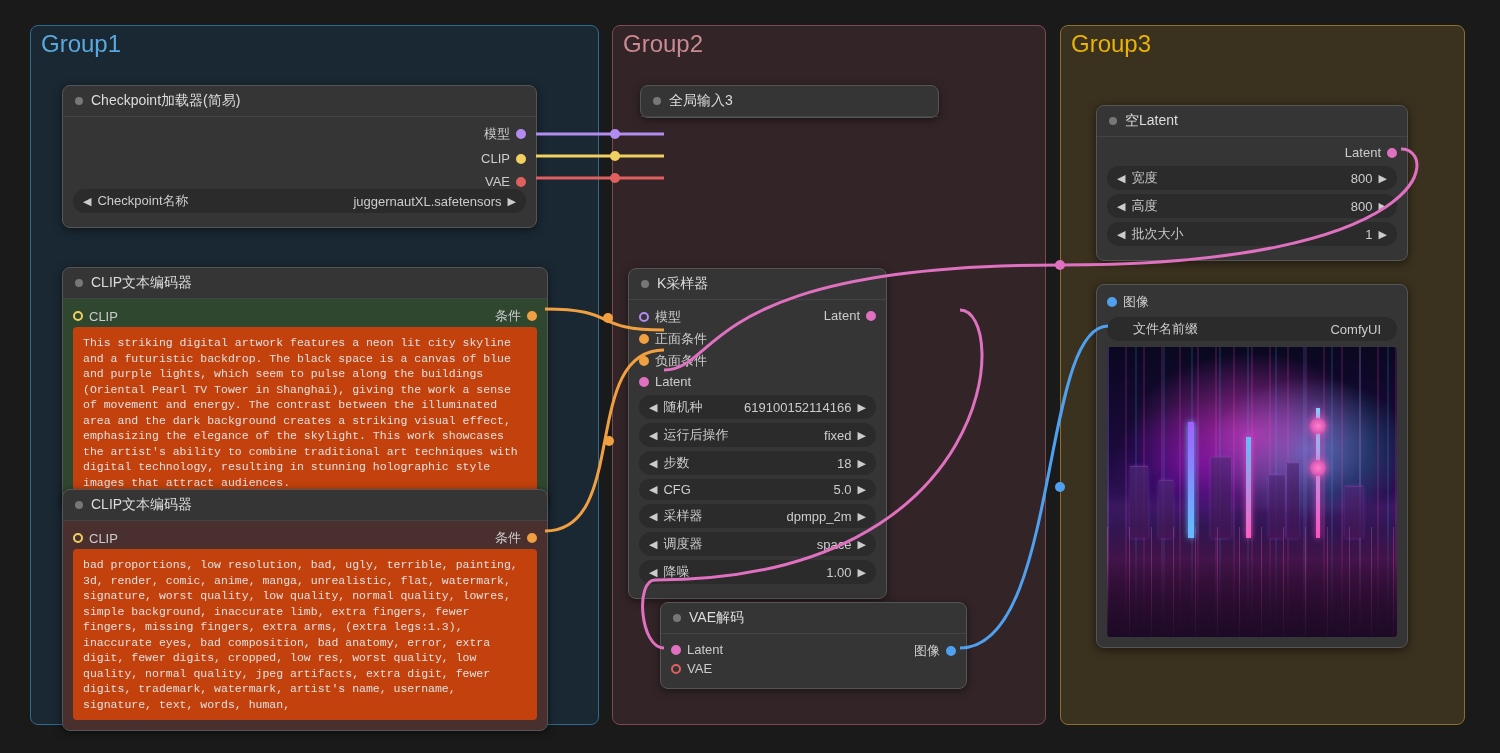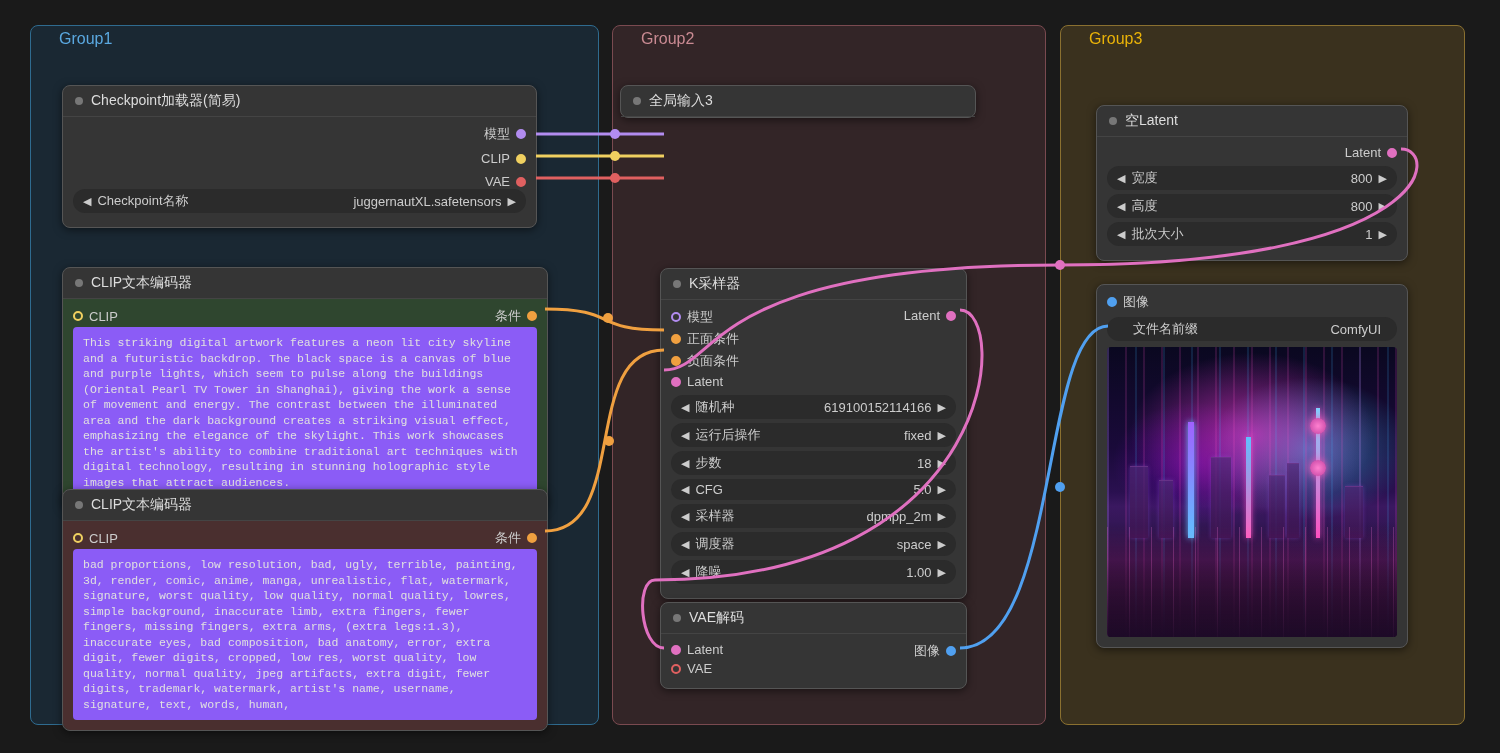--- a/index.html
+++ b/index.html
@@ -17,22 +17,22 @@
   svg.wires { position: absolute; inset: 0; width: 1500px; height: 753px; pointer-events: none; z-index: 3; }
 
   .group {
     position: absolute;
     border-radius: 8px;
     border: 1px solid;
     z-index: 1;
   }
   .group-title {
     position: absolute;
-    top: 4px; left: 28px;
-    font-size: 16px;
+    top: 4px; left: 10px;
+    font-size: 24px;
     font-weight: 500;
   }
   .g1 { left: 30px; top: 25px; width: 569px; height: 700px; border-color: #2f6b8f; background: rgba(30,70,100,0.35); }
   .g1 .group-title { color: #5aa8e0; }
   .g2 { left: 612px; top: 25px; width: 434px; height: 700px; border-color: #7a4a50; background: rgba(100,60,65,0.35); }
   .g2 .group-title { color: #c98a92; }
   .g3 { left: 1060px; top: 25px; width: 405px; height: 700px; border-color: #8a7030; background: rgba(120,95,40,0.35); }
   .g3 .group-title { color: #eab308; }
 
   .node {
@@ -86,21 +86,21 @@
     padding: 3px 10px;
     margin: 4px 0;
     font-size: 13px;
     color: #ccc;
   }
   .widget .arrow { color: #ccc; font-size: 11px; cursor: pointer; }
   .widget .wlabel { flex: 0 0 auto; margin: 0 6px; }
   .widget .wval { flex: 1; text-align: right; margin-right: 6px; }
 
   .textarea {
-    background: #8b5cf6;
+    background: #c2410c;
     border-radius: 4px;
     padding: 8px 10px;
     font-family: "Courier New", monospace;
     font-size: 11.5px;
     line-height: 1.35;
     color: #e0e0e0;
     white-space: pre-wrap;
     word-break: break-word;
   }
 
@@ -251,28 +251,28 @@
         </div>
         <div class="port-row right">
           <span>条件</span>
             <span class="port-dot c-orange"></span>
         </div>
       </div>
       <div class="textarea">bad proportions, low resolution, bad, ugly, terrible, painting, 3d, render, comic, anime, manga, unrealistic, flat, watermark, signature, worst quality, low quality, normal quality, lowres, simple background, inaccurate limb, extra fingers, fewer fingers, missing fingers, extra arms, (extra legs:1.3), inaccurate eyes, bad composition, bad anatomy, error, extra digit, fewer digits, cropped, low res, worst quality, low quality, normal quality, jpeg artifacts, extra digit, fewer digits, trademark, watermark, artist's name, username, signature, text, words, human,</div>
     </div>
   </div>
 
-  <div class="node" style="left:620px; top:85px; width:356px;">
+  <div class="node" style="left:640px; top:85px; width:299px;">
     <div class="node-header">
       <span class="dot-toggle"></span>
       <span>全局输入3</span>
     </div>
   </div>
 
-  <div class="node" style="left:660px; top:268px; width:307px;">
+  <div class="node" style="left:628px; top:268px; width:259px;">
     <div class="node-header">
       <span class="dot-toggle"></span>
       <span>K采样器</span>
     </div>
     <div class="node-body">
       <div style="display:flex; justify-content:space-between;">
         <div>
           <div class="port-row">
               <span class="port-dot hollow" style="border:2px solid #b28cf0;"></span>
               <span>模型</span>

